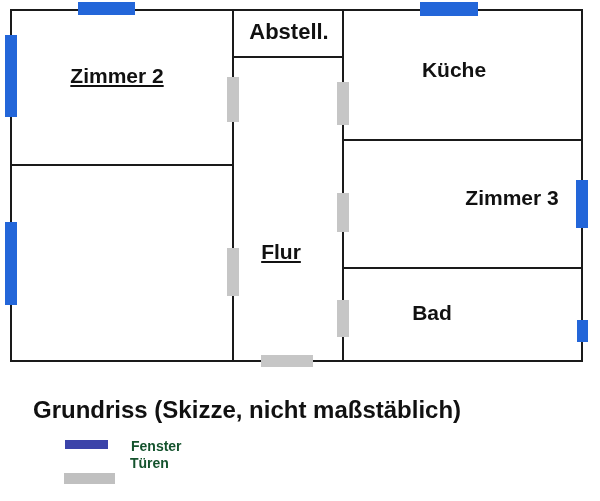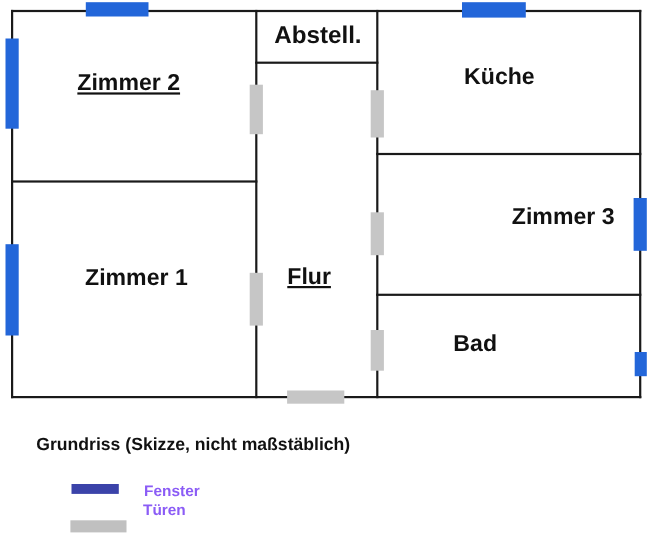--- a/index.html
+++ b/index.html
@@ -20,31 +20,31 @@
     font-weight: bold;
     font-size: 21px;
     color: #111111;
     white-space: nowrap;
   }
   .caption {
     position: absolute;
     left: 33px;
     top: 396px;
     font-weight: bold;
-    font-size: 16px;
+    font-size: 24px;
     color: #111111;
     white-space: nowrap;
   }
   .legend-swatch { position: absolute; }
   .legend-label {
     position: absolute;
     font-weight: bold;
     font-size: 14px;
     line-height: 14px;
-    color: #8b5cf6;
+    color: #14532d;
     white-space: nowrap;
   }
 </style>
 </head>
 <body>
 
 <div class="stage">
 
   <div class="wall" style="left: 10px; top: 9px; width: 573px; height: 2px; background-color: rgb(26, 26, 26);"></div>
   <div class="wall" style="left: 10px; top: 360px; width: 573px; height: 2px; background-color: rgb(26, 26, 26);"></div>
@@ -67,21 +67,20 @@
   <div class="door" style="left: 227px; top: 77px; width: 12px; height: 45px; background-color: rgb(198, 198, 198);"></div>
   <div class="door" style="left: 337px; top: 82px; width: 12px; height: 43px; background-color: rgb(198, 198, 198);"></div>
   <div class="door" style="left: 227px; top: 248px; width: 12px; height: 48px; background-color: rgb(198, 198, 198);"></div>
   <div class="door" style="left: 337px; top: 193px; width: 12px; height: 39px; background-color: rgb(198, 198, 198);"></div>
   <div class="door" style="left: 337px; top: 300px; width: 12px; height: 37px; background-color: rgb(198, 198, 198);"></div>
   <div class="door" style="left: 261px; top: 355px; width: 52px; height: 12px; background-color: rgb(198, 198, 198);"></div>
 
   <div class="room-label" style="left:117px; top:76px;text-decoration:underline;">Zimmer 2</div>
   <div class="room-label" style="left:289px; top:32px; font-size:22px;">Abstell.</div>
   <div class="room-label" style="left:454px; top:70px;">Küche</div>
-  <div class="room-label" style="left:124px; top:253px;">Zimmer 1</div>
   <div class="room-label" style="left:281px; top:252px;text-decoration:underline;">Flur</div>
   <div class="room-label" style="left:464px; top:198px;margin-left:48px;">Zimmer 3</div>
   <div class="room-label" style="left:432px; top:313px;">Bad</div>
 
   <div class="caption">Grundriss (Skizze, nicht maßstäblich)</div>
 
   <div class="legend-swatch" style="left: 65px; top: 440px; width: 43px; height: 9px; background-color: rgb(59, 67, 169);"></div>
   <div class="legend-label" style="left:131px; top:439px;">Fenster</div>
 
   <div class="legend-swatch" style="left: 64px; top: 473px; width: 51px; height: 11px; background-color: rgb(192, 192, 192);"></div>

